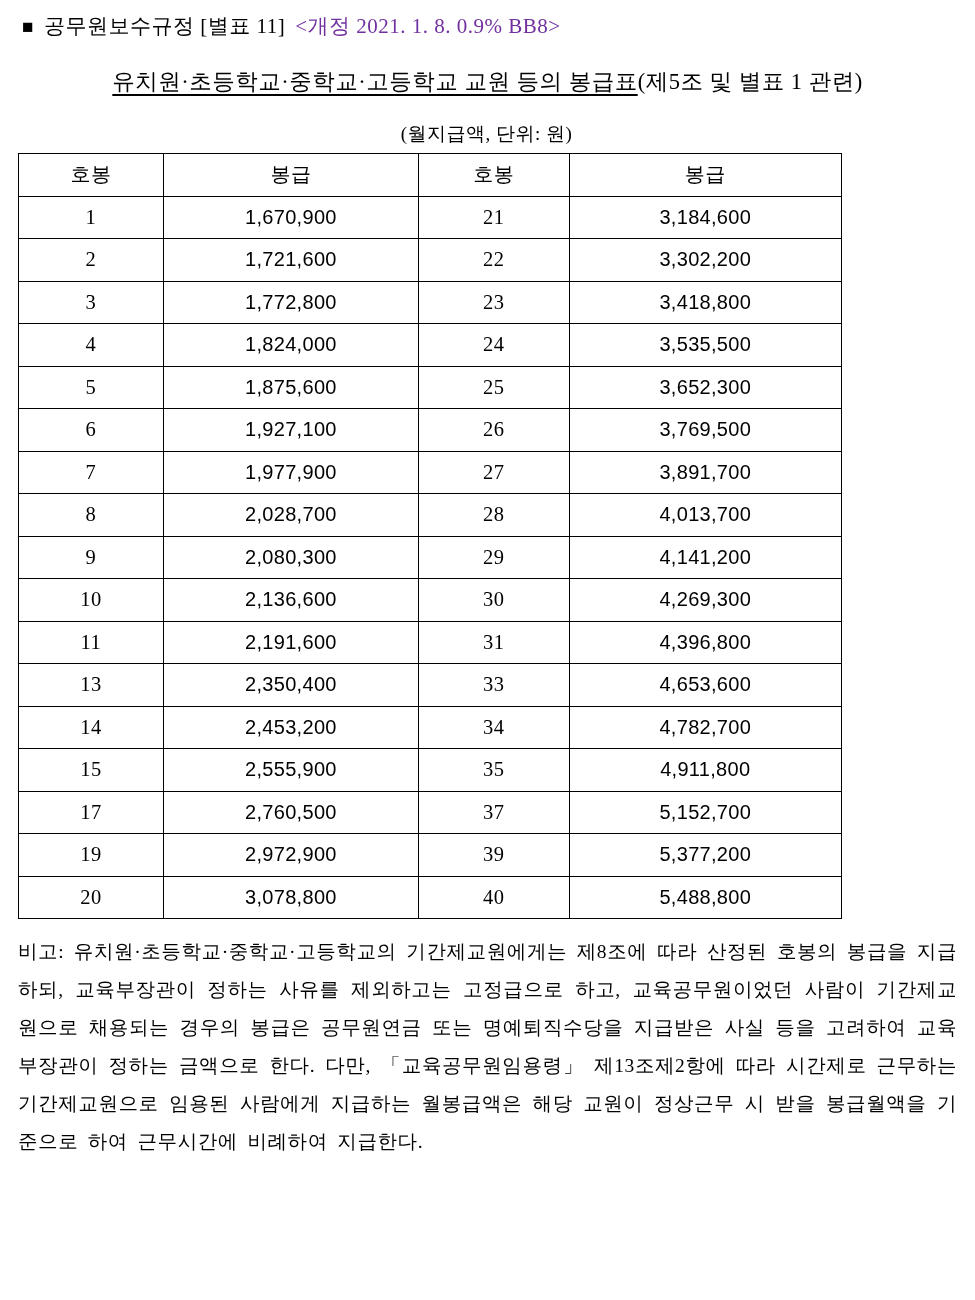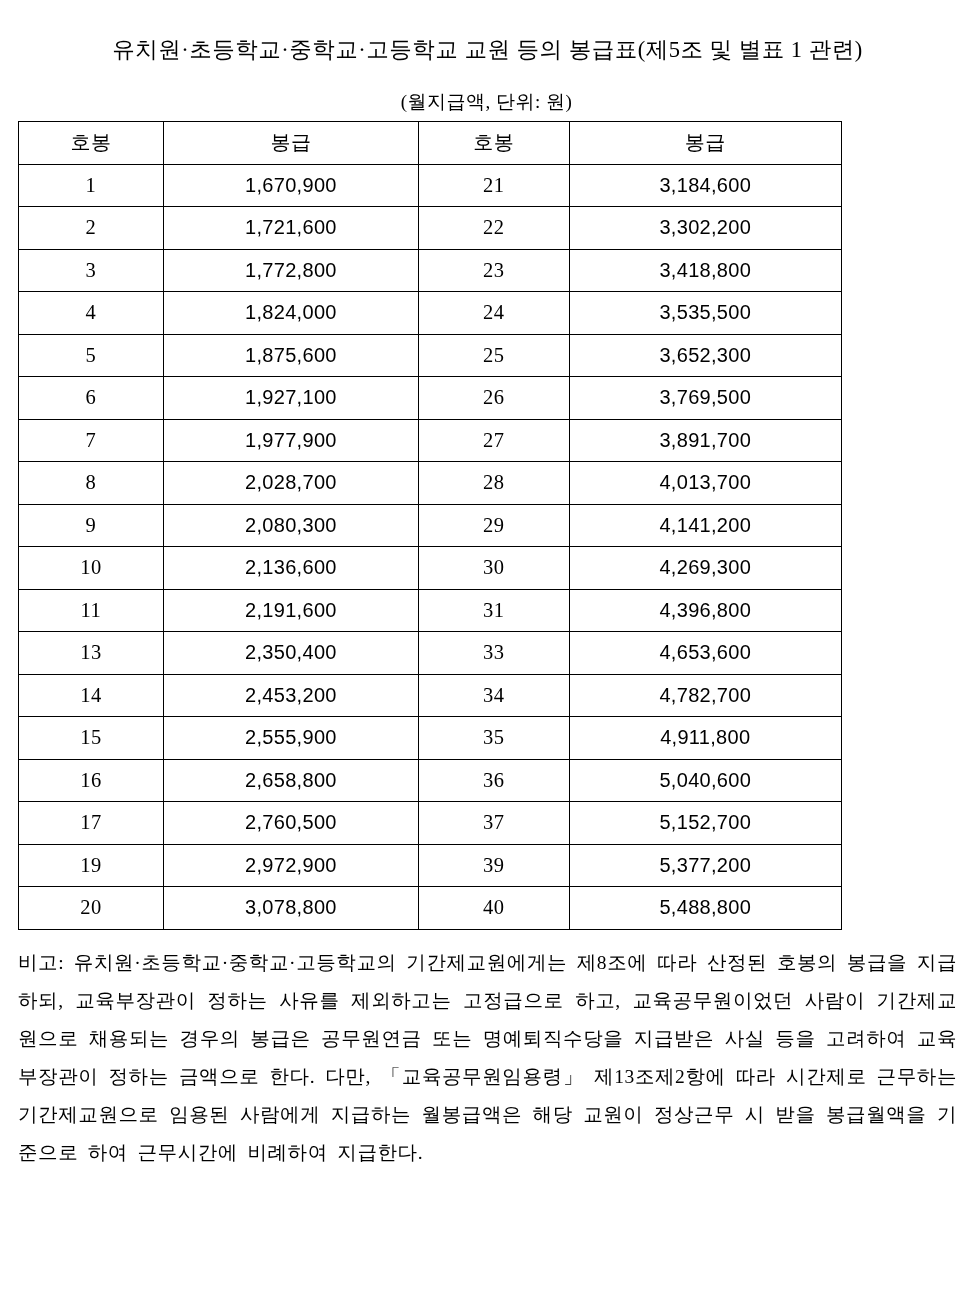--- a/index.html
+++ b/index.html
@@ -23,20 +23,21 @@
   .doc-title .revision { color: #7030A0; margin-left: 10px; }
 
   .subtitle-row {
     margin-top: 26px;
     text-align: center;
     font-size: 22.5px;
     letter-spacing: 0.5px;
     white-space: nowrap;
   }
   .subtitle-main {
+    text-decoration: underline;
     text-underline-offset: 5px;
   }
 
   .unit-note {
     margin-top: 24px;
     text-align: center;
     font-size: 19px;
     padding-right: 2px;
     letter-spacing: 0.5px;
   }
@@ -78,20 +79,23 @@
     text-align: justify;
     letter-spacing: 0.6px;
     word-spacing: 4px;
   }
 </style>
 </head>
 <body>
 
 <div class="page">
 
+  <div class="doc-title">
+    <span class="bullet">■</span><span>공무원보수규정 [별표 11]</span><span class="revision">&lt;개정 2021. 1. 8. 0.9% BB8&gt;</span>
+  </div>
 
   <div class="subtitle-row">
     <span class="subtitle-main">유치원·초등학교·중학교·고등학교 교원 등의 봉급표</span><span>(제5조 및 별표 1 관련)</span>
   </div>
 
   <div class="unit-note">(월지급액, 단위: 원)</div>
 
   <table class="salary-table">
     <colgroup>
       <col class="c-hobong1">
@@ -186,26 +190,20 @@
           <td class="cell-hobong">34</td>
           <td class="cell-salary">4,782,700</td>
         </tr>
         <tr>
           <td class="cell-hobong">15</td>
           <td class="cell-salary">2,555,900</td>
           <td class="cell-hobong">35</td>
           <td class="cell-salary">4,911,800</td>
         </tr>
         <tr>
-          <td class="cell-hobong">16</td>
-          <td class="cell-salary">2,658,800</td>
-          <td class="cell-hobong">36</td>
-          <td class="cell-salary">5,040,600</td>
-        </tr>
-        <tr>
           <td class="cell-hobong">17</td>
           <td class="cell-salary">2,760,500</td>
           <td class="cell-hobong">37</td>
           <td class="cell-salary">5,152,700</td>
         </tr>
         <tr>
           <td class="cell-hobong">19</td>
           <td class="cell-salary">2,972,900</td>
           <td class="cell-hobong">39</td>
           <td class="cell-salary">5,377,200</td>

